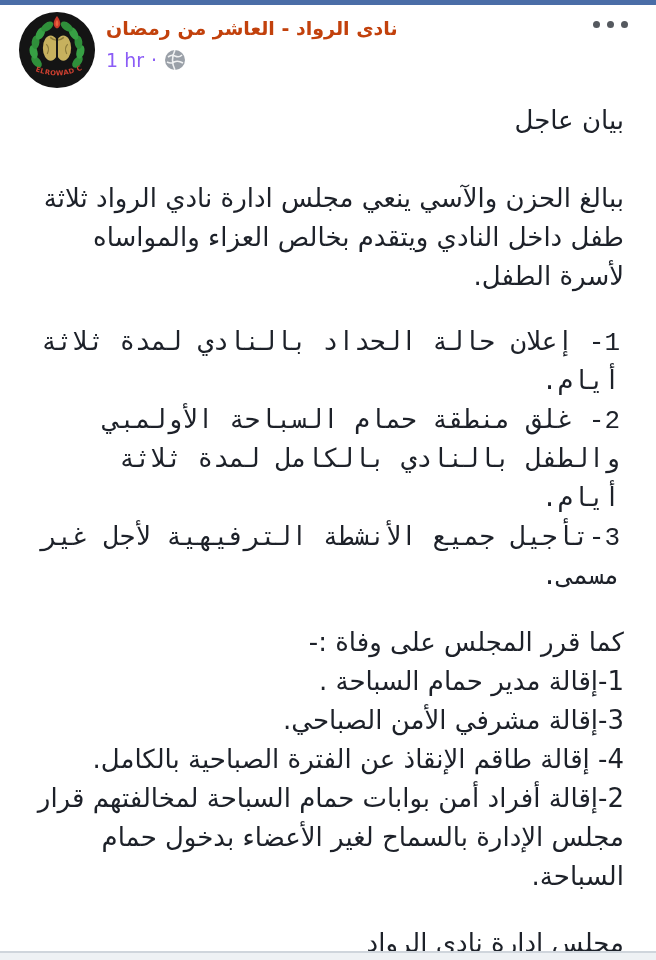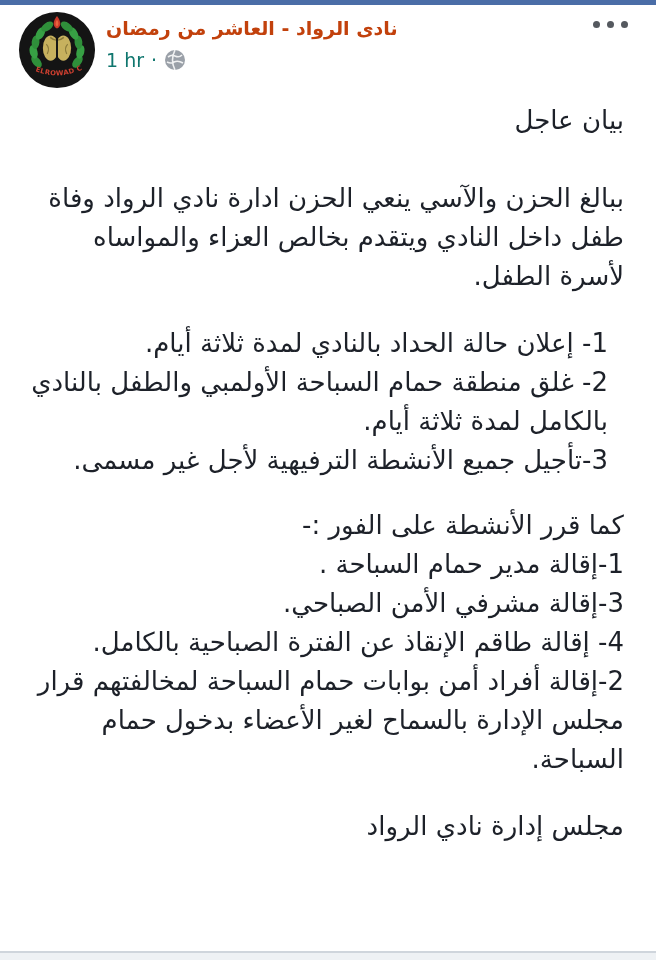--- a/index.html
+++ b/index.html
@@ -40,21 +40,21 @@
     font-weight:bold;
     color:#c2410c;
     line-height:30px;
     white-space:nowrap;
     cursor:pointer;
   }
   .meta-row{
     display:flex;
     align-items:center;
     margin-top:6px;
-    color:#0f766e;
+    color:#8b5cf6;
     font-size:19px;
     line-height:22px;
   }
   .meta-row .sep{margin:0 7px;}
   .globe-svg{display:block;}
   .menu-dots{
     position:absolute;
     right:24px;top:12px;
     display:flex;gap:7px;
     padding:4px;
@@ -69,21 +69,21 @@
     direction:rtl;
     text-align:right;
     padding:10px 32px 0 26px;
     color:#1d2129;
     font-size:26px;
     line-height:39px;
   }
   .statement-title{margin:0 0 39px 0;text-align:right;}
   .para-condolence{margin:0 0 28px 0;}
   .para-meeting{margin:0 0 30px 0;}
-  .decisions-list{margin:0 16px 26px 0;}
+  .decisions-list{margin:0 4px 26px 0;font-family:Liberation Mono, monospace;}
   .council-block{margin:0 0 28px 0;}
   .signature-block{margin:0;}
   
   .bottom-strip{
     position:absolute;
     left:0;bottom:0;width:100%;height:9px;
     background:#eef1f4;
     border-top:2px solid #cfd5dc;
     box-sizing:border-box;
   }
@@ -150,31 +150,31 @@
       <i></i>
         <i></i>
         <i></i>
     </div>
   </div>
 
   <div class="post-body">
 
     <div class="statement-title">بيان عاجل</div>
 
-    <div class="para-condolence">ببالغ الحزن والآسي ينعي الحزن ادارة نادي الرواد وفاة طفل داخل النادي ويتقدم بخالص العزاء والمواساه لأسرة الطفل.</div>
+    <div class="para-condolence">ببالغ الحزن والآسي ينعي مجلس ادارة نادي الرواد ثلاثة طفل داخل النادي ويتقدم بخالص العزاء والمواساه لأسرة الطفل.</div>
 
 
     <div class="decisions-list">
       <div>1- إعلان حالة الحداد بالنادي لمدة ثلاثة أيام.</div>
       <div>2- غلق منطقة حمام السباحة الأولمبي والطفل بالنادي بالكامل لمدة ثلاثة أيام.</div>
       <div>3-تأجيل جميع الأنشطة الترفيهية لأجل غير مسمى.</div>
     </div>
 
     <div class="council-block">
-      <div>كما قرر الأنشطة على الفور :-</div>
+      <div>كما قرر المجلس على وفاة :-</div>
       <div>1-إقالة مدير حمام السباحة .</div>
       <div>3-إقالة مشرفي الأمن الصباحي.</div>
       <div>4- إقالة طاقم الإنقاذ عن الفترة الصباحية بالكامل.</div>
       <div>2-إقالة أفراد أمن بوابات حمام السباحة لمخالفتهم قرار مجلس الإدارة بالسماح لغير الأعضاء بدخول حمام السباحة.</div>
     </div>
 
     <div class="signature-block">
       <div>مجلس إدارة نادي الرواد</div>
 
     </div>

